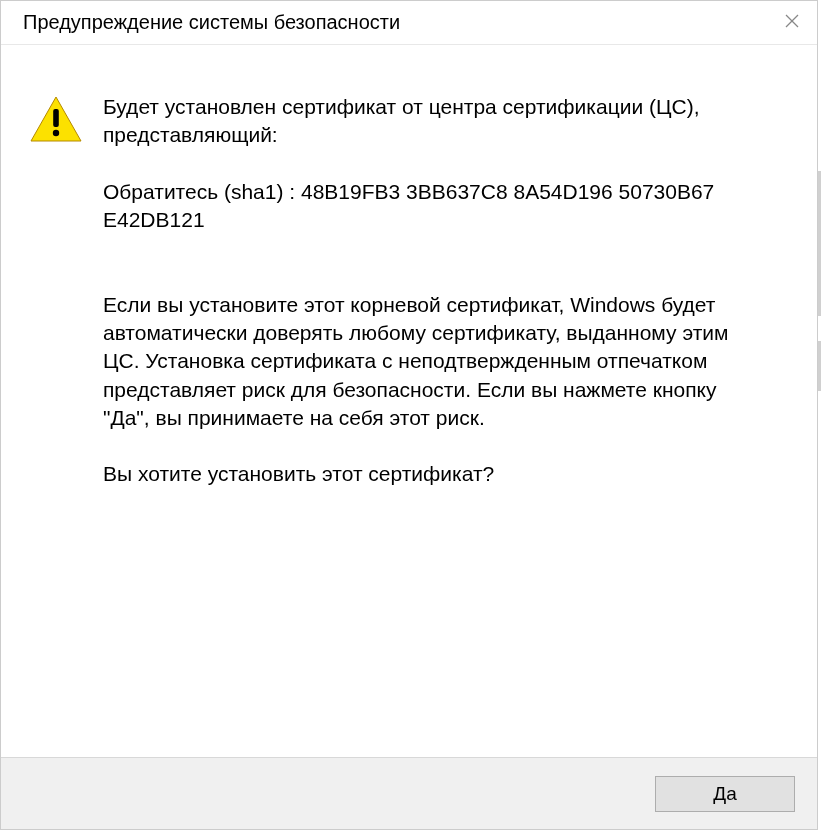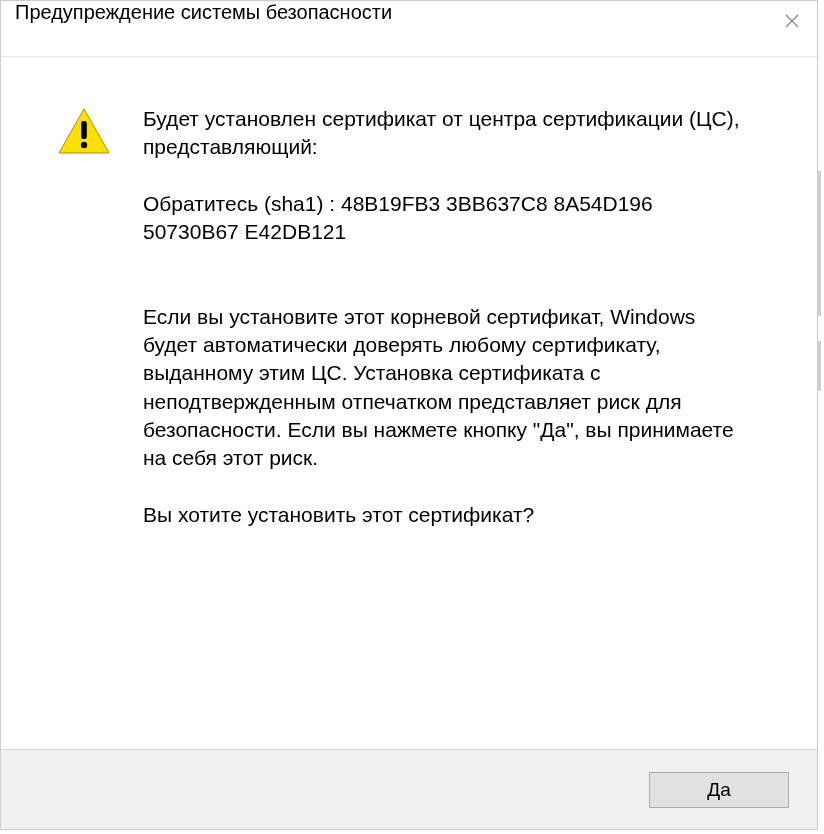--- a/index.html
+++ b/index.html
@@ -17,23 +17,24 @@
     .dialog {
       width: 818px;
       height: 830px;
       background: #fff;
       border: 1px solid #ccc;
       display: flex;
       flex-direction: column;
       position: relative;
     }
     .titlebar {
-      height: 56px;
+      height: 44px;
       display: flex;
-      padding: 0 14px;
+      align-items: center;
+      padding: 0 22px;
       border-bottom: 1px solid #e8e8e8;
       position: relative;
     }
     .titlebar-title {
       font-size: 20px;
       color: #000;
       font-weight: 400;
     }
     .close-btn {
       position: absolute;
@@ -47,22 +48,22 @@
       cursor: pointer;
       color: #888;
     }
     .close-btn svg {
       width: 14px;
       height: 14px;
     }
     .content {
       flex: 1;
       display: flex;
-      padding: 48px 36px 20px 56px;
-      gap: 26px;
+      padding: 48px 36px 20px 28px;
+      gap: 14px;
     }
     .icon-col {
       flex-shrink: 0;
       width: 60px;
       padding-top: 2px;
     }
     .warning-icon {
       width: 54px;
       height: 48px;
     }
@@ -73,27 +74,27 @@
       color: #000;
       padding-right: 30px;
     }
     .text-col p {
       margin-bottom: 28px;
     }
     .text-col p:last-child {
       margin-bottom: 0;
     }
     .footer {
-      height: 80px;
+      height: 72px;
       border-top: 1px solid #d8d8d8;
       background: #f0f0f0;
       display: flex;
       align-items: center;
       justify-content: flex-end;
-      padding: 0 28px;
+      padding: 0 22px;
       gap: 14px;
     }
     .btn {
       min-width: 140px;
       height: 36px;
       background: #e1e1e1;
       border: 1px solid #adadad;
       font-size: 19px;
       font-family: inherit;
       cursor: pointer;

